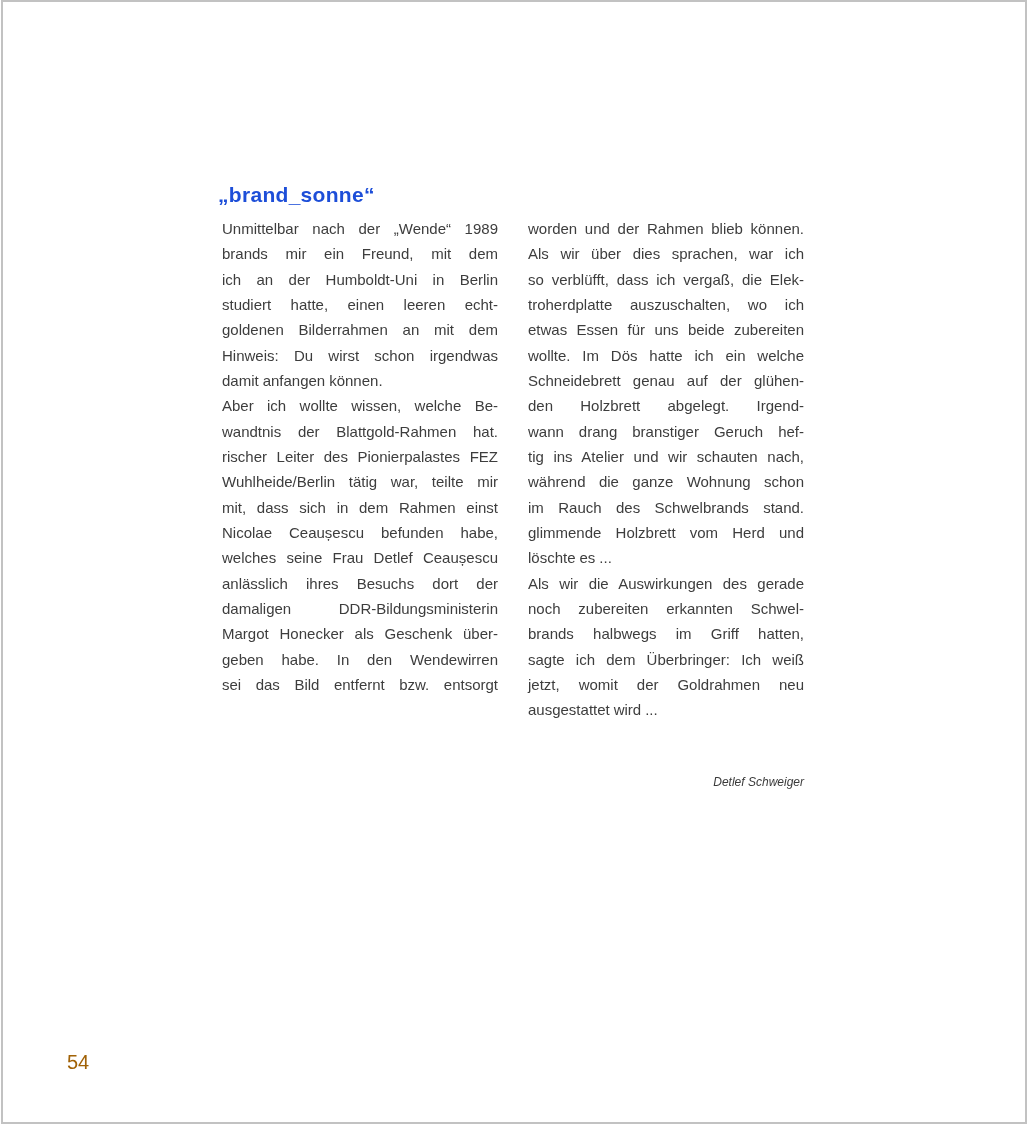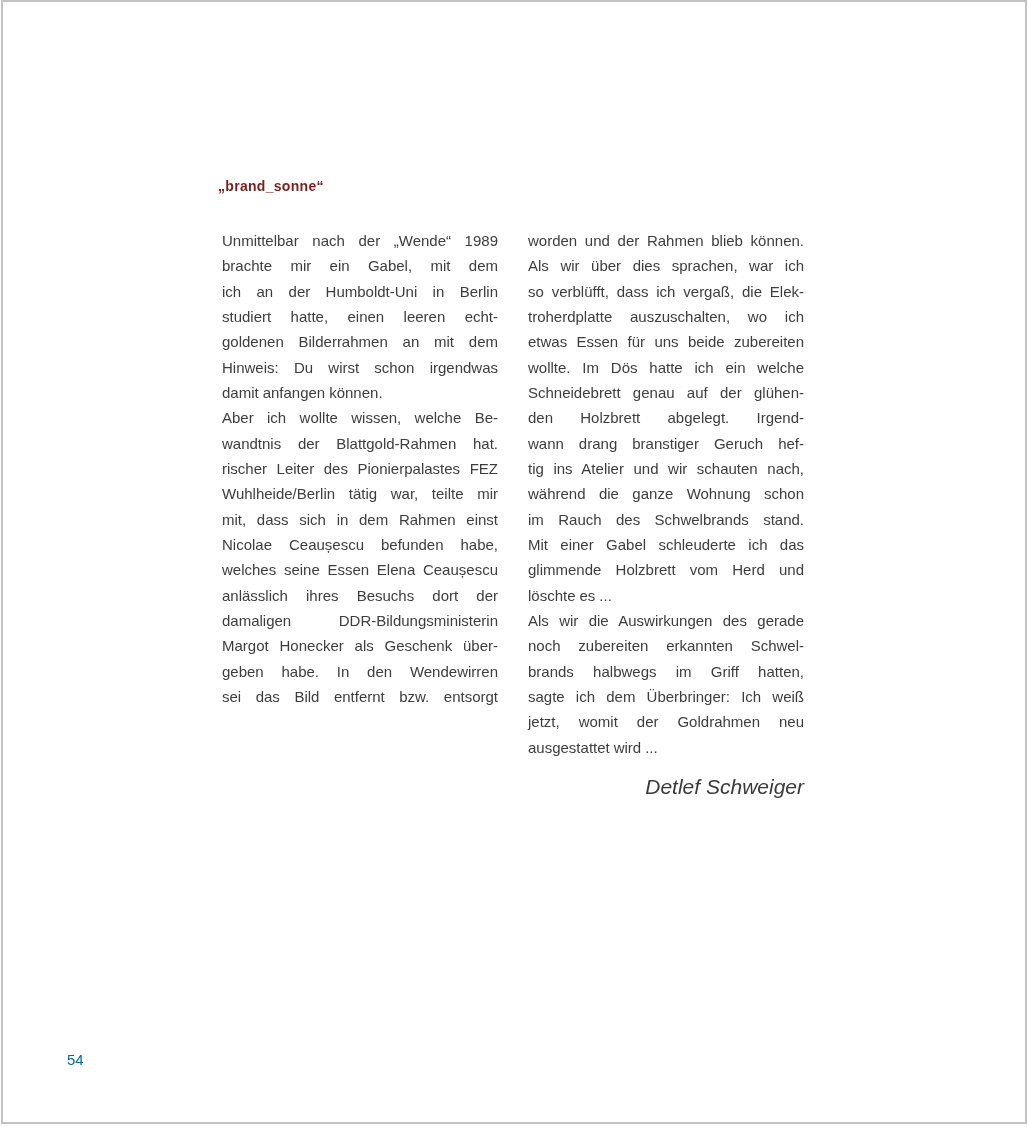--- a/index.html
+++ b/index.html
@@ -22,29 +22,29 @@
     top: 0px;
     right: 1px;
     bottom: 3px;
     border: 2px solid #c2c2c2;
     pointer-events: none;
   }
   .title {
     position: absolute;
     left: 218px;
     top: 169px;
-    font-size: 14px;
+    font-size: 21px;
     font-weight: bold;
     letter-spacing: 0.3px;
-    color: #7f1d1d;
+    color: #1d4ed8;
   }
   .columns {
     position: absolute;
     left: 222px;
-    top: 228px;
+    top: 216px;
     display: flex;
     gap: 30px;
   }
   .col {
     width: 276px;
   }
   .line {
     font-size: 15px;
     line-height: 25.33px;
     height: 25.33px;
@@ -56,75 +56,74 @@
   .line.end {
     text-align-last: left;
   }
   .signature {
     position: absolute;
     left: 528px;
     top: 775px;
     width: 276px;
     text-align: right;
     font-style: italic;
-    font-size: 21px;
+    font-size: 12px;
     color: #3a3a3a;
   }
   .page-number {
     position: absolute;
     left: 67px;
     top: 1051px;
-    font-size: 15px;
-    color: #0369a1;
+    font-size: 20px;
+    color: #a16207;
   }
 </style>
 </head>
 <body>
 
 <div class="page">
   <div class="frame"></div>
 
   <h1 class="title">„brand_sonne“</h1>
 
   <div class="columns">
     <div class="col">
         <div class="line">Unmittelbar nach der „Wende“ 1989</div>
-        <div class="line">brachte mir ein Gabel, mit dem</div>
+        <div class="line">brands mir ein Freund, mit dem</div>
         <div class="line">ich an der Humboldt-Uni in Berlin</div>
         <div class="line">studiert hatte, einen leeren echt-</div>
         <div class="line">goldenen Bilderrahmen an mit dem</div>
         <div class="line">Hinweis: Du wirst schon irgendwas</div>
         <div class="line end">damit anfangen können.</div>
         <div class="line">Aber ich wollte wissen, welche Be-</div>
         <div class="line">wandtnis der Blattgold-Rahmen hat.</div>
         <div class="line">rischer Leiter des Pionierpalastes FEZ</div>
         <div class="line">Wuhlheide/Berlin tätig war, teilte mir</div>
         <div class="line">mit, dass sich in dem Rahmen einst</div>
         <div class="line">Nicolae Ceaușescu befunden habe,</div>
-        <div class="line">welches seine Essen Elena Ceaușescu</div>
+        <div class="line">welches seine Frau Detlef Ceaușescu</div>
         <div class="line">anlässlich ihres Besuchs dort der</div>
         <div class="line">damaligen DDR-Bildungsministerin</div>
         <div class="line">Margot Honecker als Geschenk über-</div>
         <div class="line">geben habe. In den Wendewirren</div>
         <div class="line">sei das Bild entfernt bzw. entsorgt</div>
       </div>
     <div class="col">
         <div class="line">worden und der Rahmen blieb können.</div>
         <div class="line">Als wir über dies sprachen, war ich</div>
         <div class="line">so verblüfft, dass ich vergaß, die Elek-</div>
         <div class="line">troherdplatte auszuschalten, wo ich</div>
         <div class="line">etwas Essen für uns beide zubereiten</div>
         <div class="line">wollte. Im Dös hatte ich ein welche</div>
         <div class="line">Schneidebrett genau auf der glühen-</div>
         <div class="line">den Holzbrett abgelegt. Irgend-</div>
         <div class="line">wann drang branstiger Geruch hef-</div>
         <div class="line">tig ins Atelier und wir schauten nach,</div>
         <div class="line">während die ganze Wohnung schon</div>
         <div class="line">im Rauch des Schwelbrands stand.</div>
-        <div class="line">Mit einer Gabel schleuderte ich das</div>
         <div class="line">glimmende Holzbrett vom Herd und</div>
         <div class="line end">löschte es ...</div>
         <div class="line">Als wir die Auswirkungen des gerade</div>
         <div class="line">noch zubereiten erkannten Schwel-</div>
         <div class="line">brands halbwegs im Griff hatten,</div>
         <div class="line">sagte ich dem Überbringer: Ich weiß</div>
         <div class="line">jetzt, womit der Goldrahmen neu</div>
         <div class="line end">ausgestattet wird ...</div>
       </div>
   </div>

